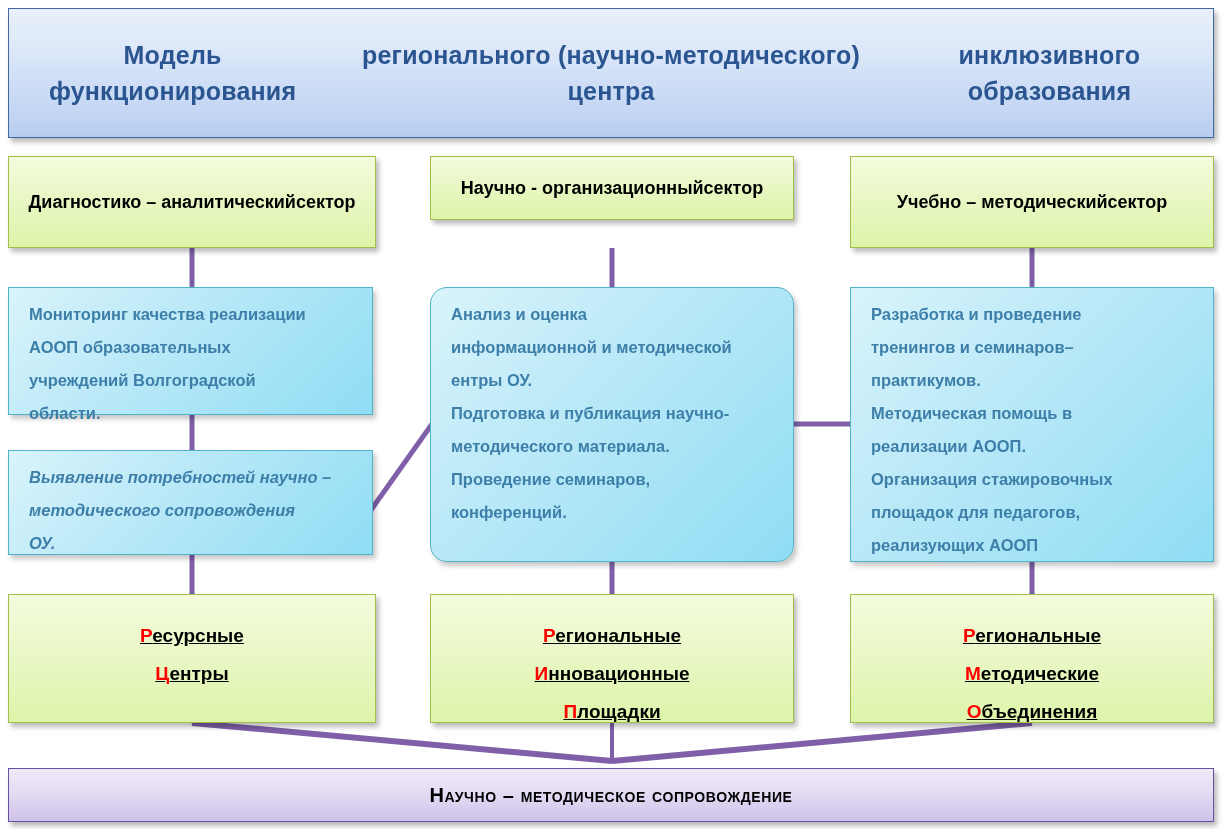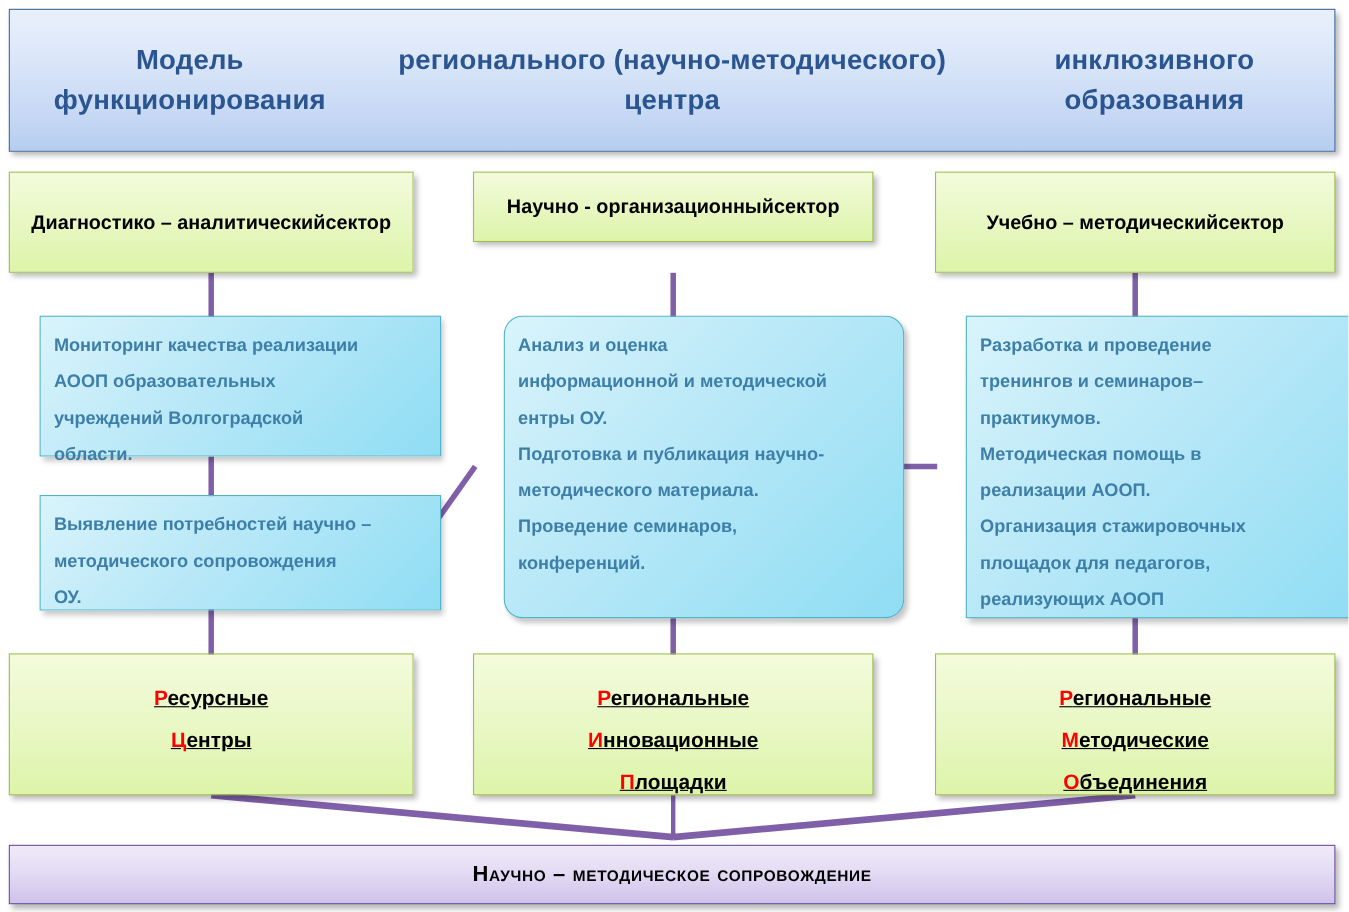--- a/index.html
+++ b/index.html
@@ -61,22 +61,21 @@
     line-height: 33px;
     text-align: center;
   }
 
   .blue-box {
     position: absolute;
     box-sizing: border-box;
     border: 1px solid #4fb4c8;
     background: linear-gradient(135deg, #d9f4fb 0%, #bfeaf8 35%, #8fddf4 100%);
     box-shadow: 3px 4px 5px rgba(0,0,0,0.22);
-    padding: 10px 12px;
-    margin-left: 28px;
+    padding: 10px 20px;
   }
   .blue-box .ln {
     color: #3d7fa8;
     font-size: 16.5px;
     font-weight: bold;
     line-height: 33px;
     text-align: left;
     white-space: nowrap;
   }
 
@@ -173,21 +172,21 @@
     <div class="ln">сектор</div>
   </div>
 
   <div class="blue-box" style="left:8px; top:287px; width:365px; height:128px;">
     <div class="ln">Мониторинг  качества реализации</div>
     <div class="ln">АООП образовательных</div>
     <div class="ln">учреждений Волгоградской</div>
     <div class="ln">области.</div>
   </div>
 
-  <div class="blue-box" style="left:8px; top:450px; width:365px; height:105px;">
+  <div class="blue-box" style="left:8px; top:450px; width:365px; height:105px;font-style:italic;">
     <div class="ln">Выявление потребностей научно –</div>
     <div class="ln">методического сопровождения</div>
     <div class="ln">ОУ.</div>
   </div>
 
   <div class="result-box" style="left:8px; top:594px; width:368px; height:129px;">
     <div class="ln">
       <span class="hl">Р</span><span>есурсные</span>
     </div>
     <div class="ln">

